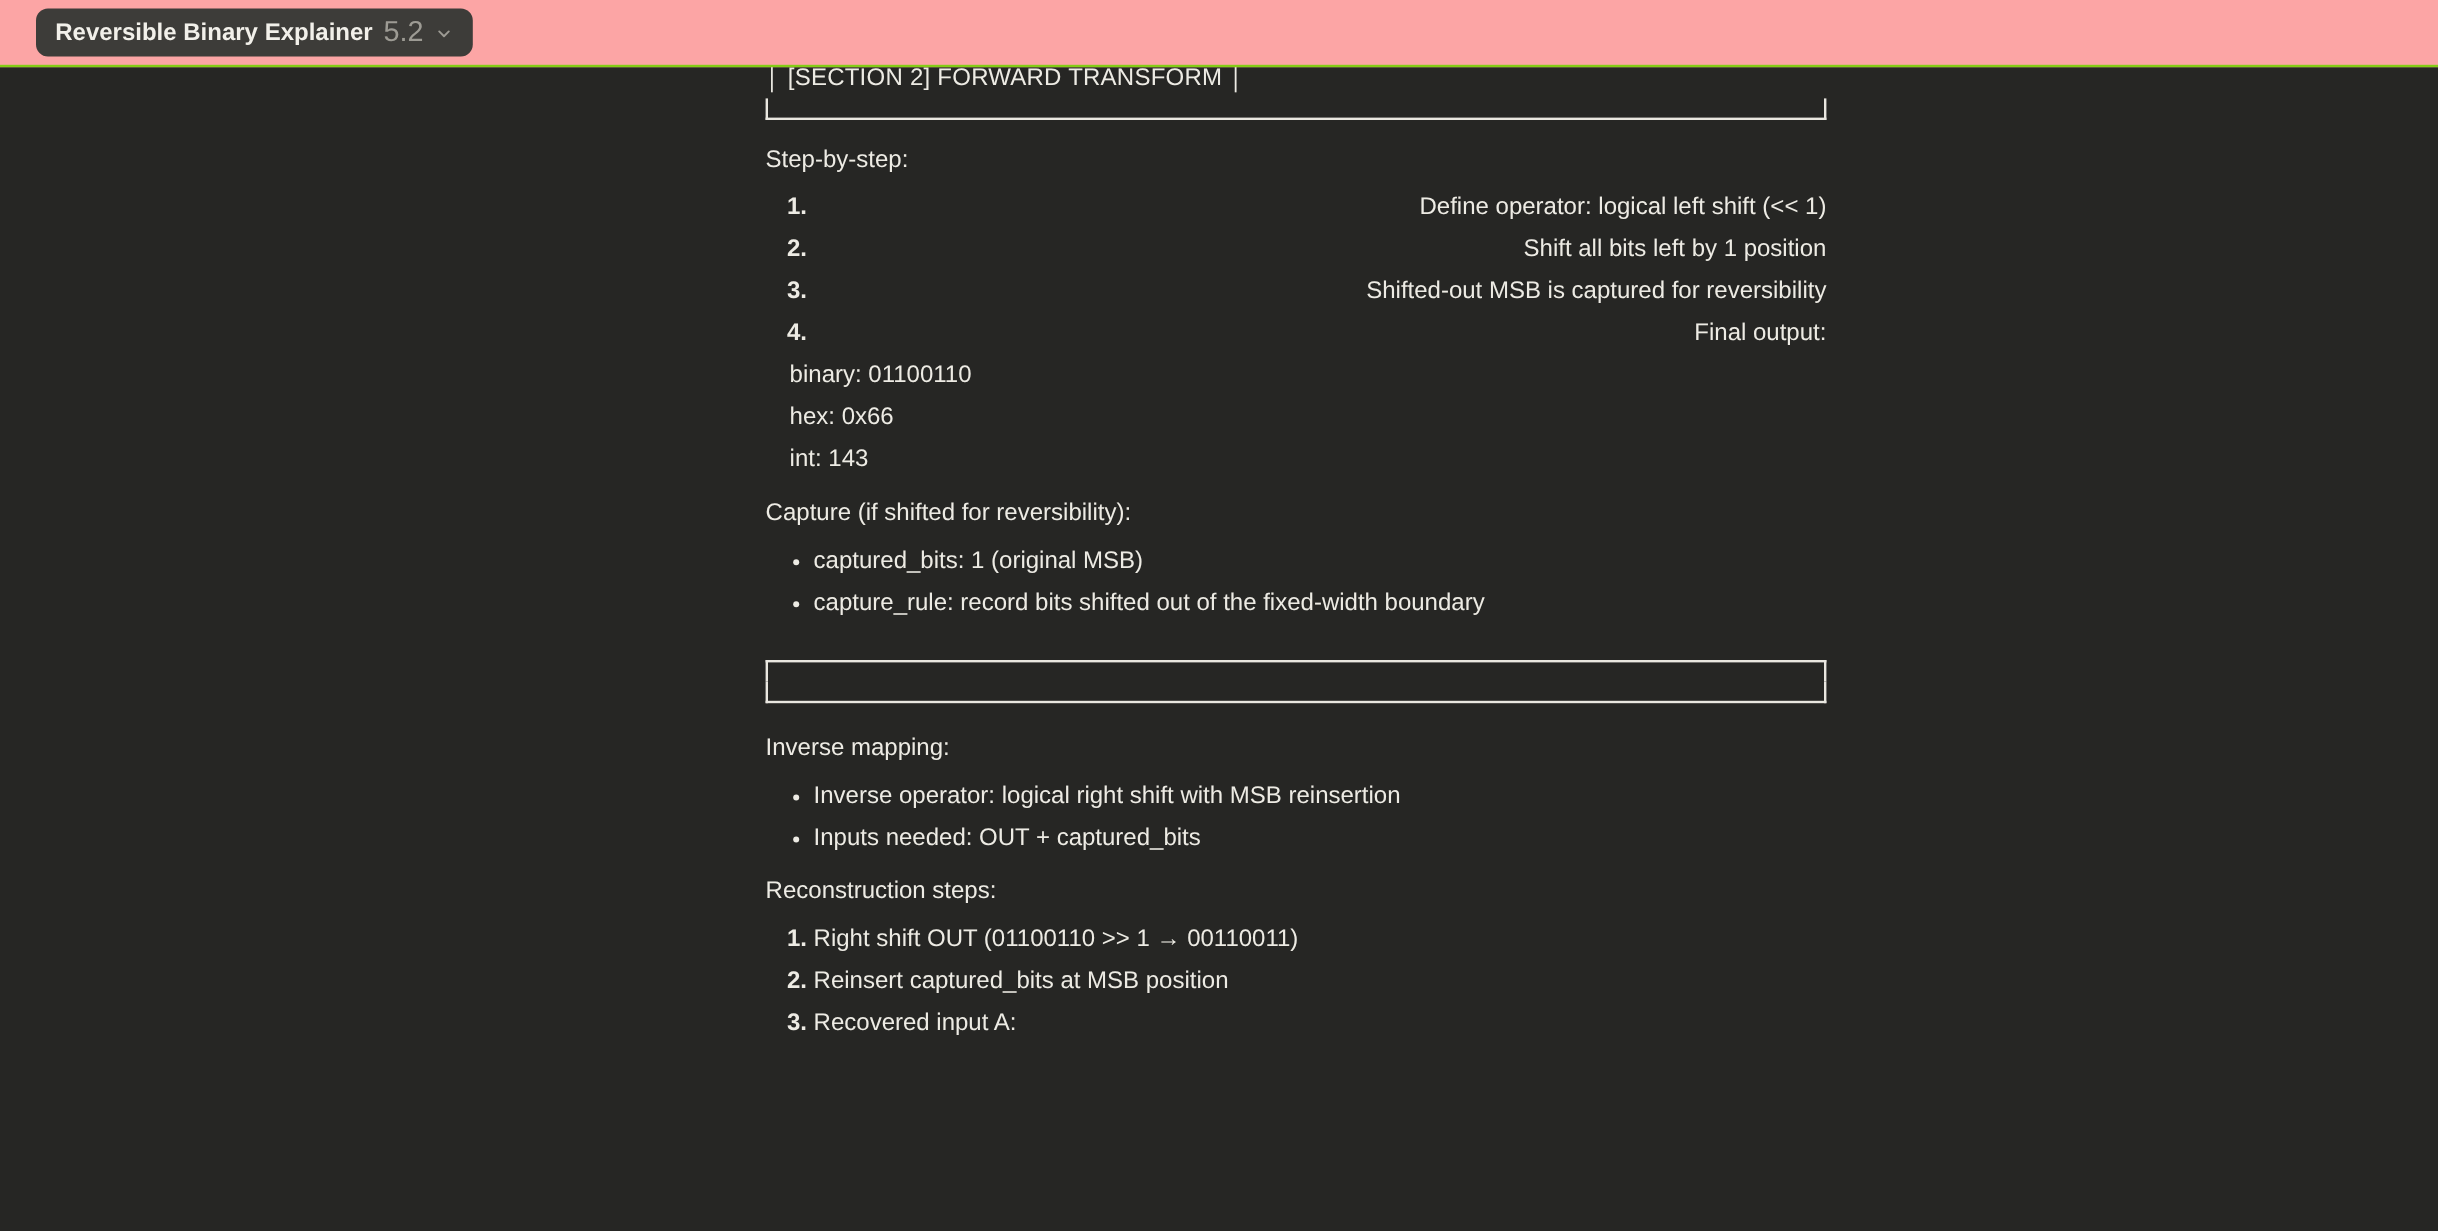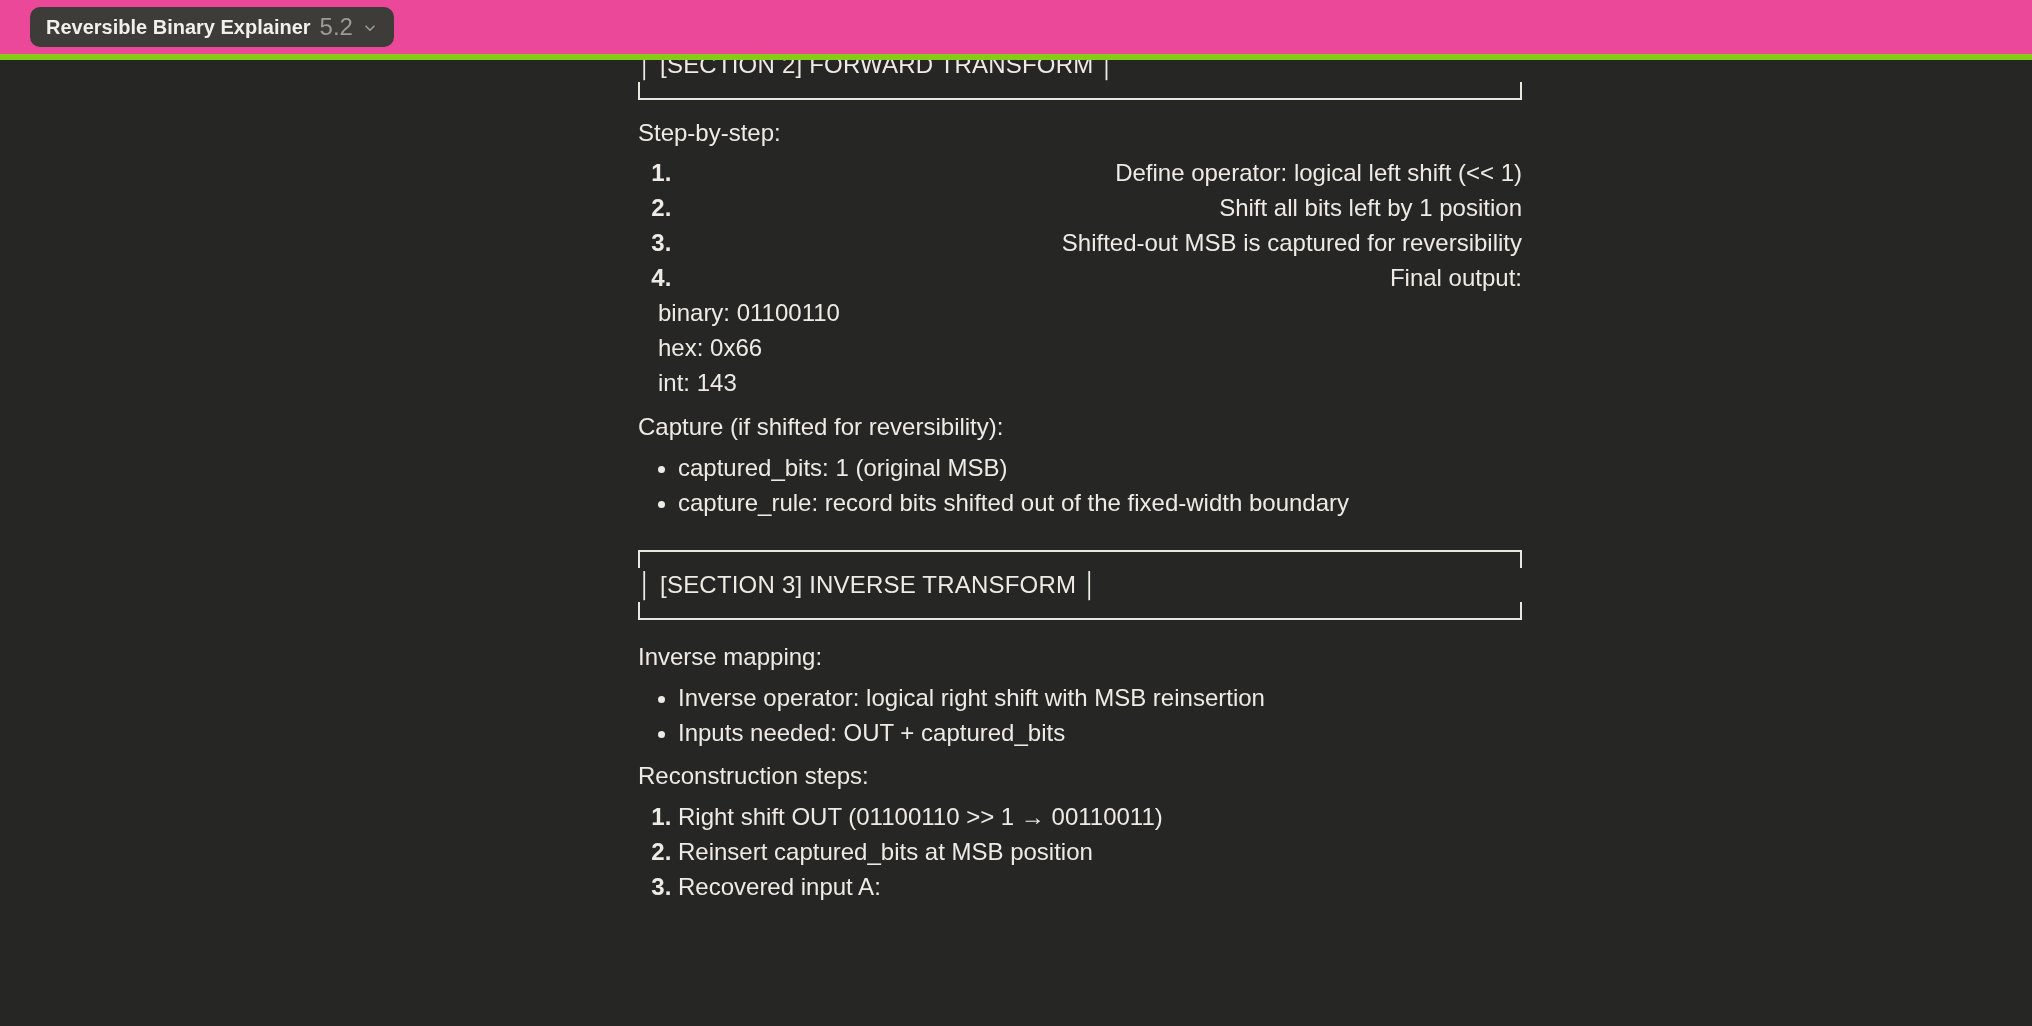--- a/index.html
+++ b/index.html
@@ -8,41 +8,41 @@
     position: relative;
     background: #262624;
     overflow: hidden;
     font-family: "Liberation Sans", "DejaVu Sans", sans-serif;
     color: #edebe4;
   }
 
   
   .topbar {
     position: absolute; left: 0; top: 0; right: 0; height: 54px;
-    background: #ec4899;
-    border-bottom: 6px solid #84cc16;
+    background: #fca5a5;
+    border-bottom: 2px solid #84cc16;
     z-index: 5;
   }
   .model-selector {
     position: absolute; left: 30px; top: 7px; height: 40px;
     display: flex; align-items: center; gap: 9px;
     padding: 0 16px;
     background: #3d3c39;
     border: none; border-radius: 10px;
     cursor: pointer;
     font-family: inherit;
   }
   .model-title { font-size: 20px; font-weight: 600; color: #f2f0ea; white-space: nowrap; }
   .model-version { font-size: 24px; font-weight: 400; color: #9d9b94; }
   .chevron { display: flex; align-items: center; color: #9d9b94; margin-top: 2px; }
 
   
   .doc {
     position: absolute; left: 638px; top: 48px; width: 884px;
-    font-size: 24px; line-height: 35px;
+    font-size: 20px; line-height: 35px;
   }
   .box-label {
     line-height: 34px;
     white-space: pre;
     letter-spacing: 0.2px;
   }
   .box-edge { width: 880px; height: 16px; }
   .box-edge.bottom {
     border-left: 2px solid #e9e7e0;
     border-right: 2px solid #e9e7e0;
@@ -111,21 +111,20 @@
   </div>
 
   <div class="para-heading m-heading-capture">Capture (if shifted for reversibility):</div>
 
   <ul class="m-ul-capture">
     <li>captured_bits: 1 (original MSB)</li>
     <li>capture_rule: record bits shifted out of the fixed-width boundary</li>
   </ul>
 
   <div class="box-edge top m-box3-top"></div>
-  <div class="box-label">│ [SECTION 3] INVERSE TRANSFORM │</div>
   <div class="box-edge bottom"></div>
 
   <div class="para-heading m-heading-inverse">Inverse mapping:</div>
 
   <ul class="m-ul-inverse">
     <li>Inverse operator: logical right shift with MSB reinsertion</li>
     <li>Inputs needed: OUT + captured_bits</li>
   </ul>
 
   <div class="para-heading m-heading-recon">Reconstruction steps:</div>

